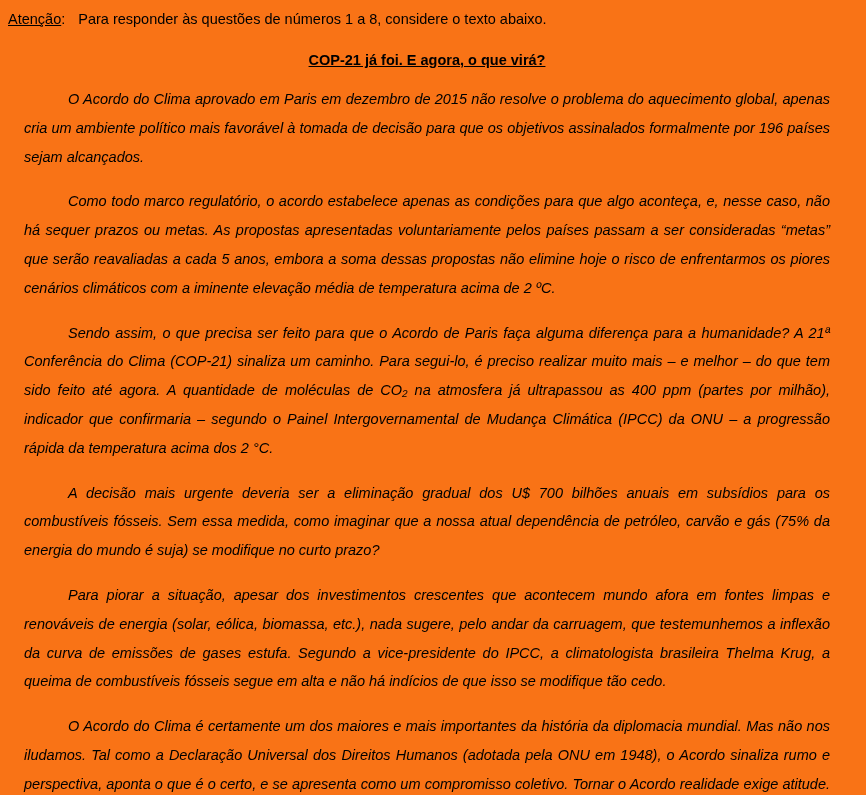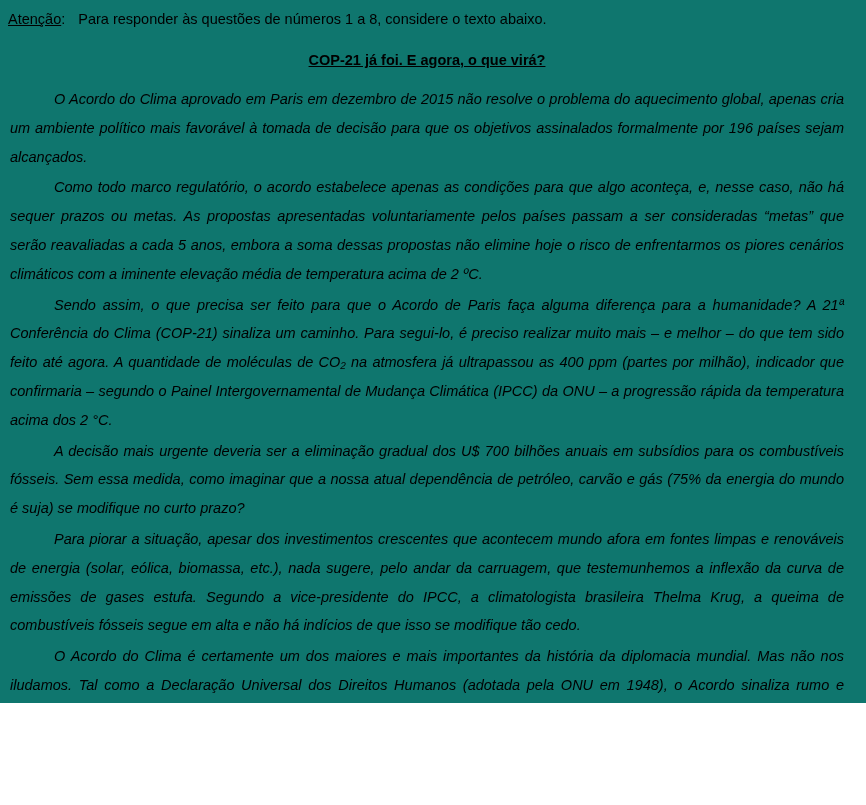--- a/index.html
+++ b/index.html
@@ -4,24 +4,24 @@
 <style>
   html, body {
     margin: 0;
     padding: 0;
     background: #ffffff;
     color: #000000;
     font-family: "Liberation Sans", sans-serif;
   }
   .page {
     width: 866px;
-    height: 703px;
+    height: 795px;
     box-sizing: border-box;
     padding: 9px 20px 0 8px;
-    background: #0f766e;
+    background: #f97316;
     overflow: hidden;
   }
   .attention-line {
     font-size: 14.5px;
     line-height: 20px;
     font-style: normal;
   }
   .att-label {
     text-decoration: underline;
   }
@@ -37,21 +37,21 @@
     text-decoration: underline;
   }
   .doc-body {
     margin-top: 17px;
     font-style: italic;
     font-size: 14.5px;
     line-height: 28.8px;
     text-align: justify;
   }
   .doc-body p {
-    margin: 2px;
+    margin: 16px;
     text-indent: 44px;
   }
 </style>
 </head>
 <body>
 
 <div class="page">
 
   <div class="attention-line">
     <span class="att-label">Atenção</span><span>:</span><span class="att-text">Para responder às questões de números 1 a 8, considere o texto abaixo.</span>

